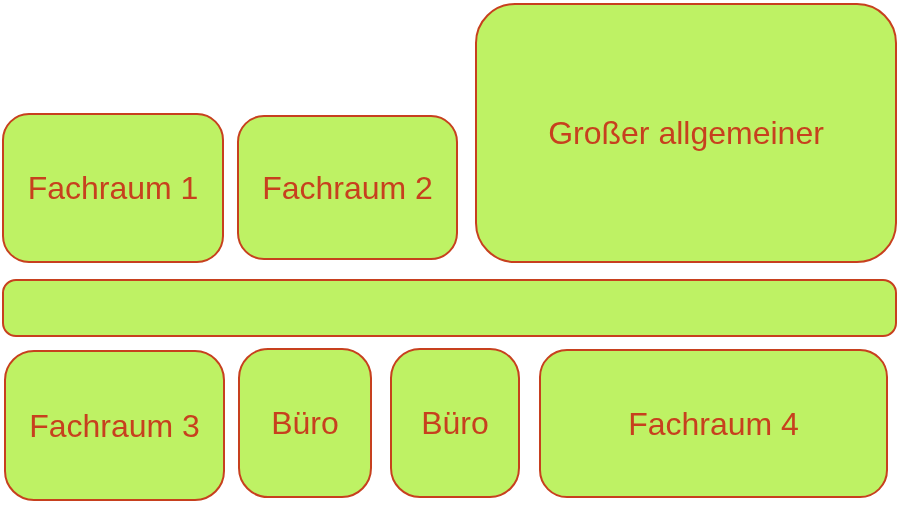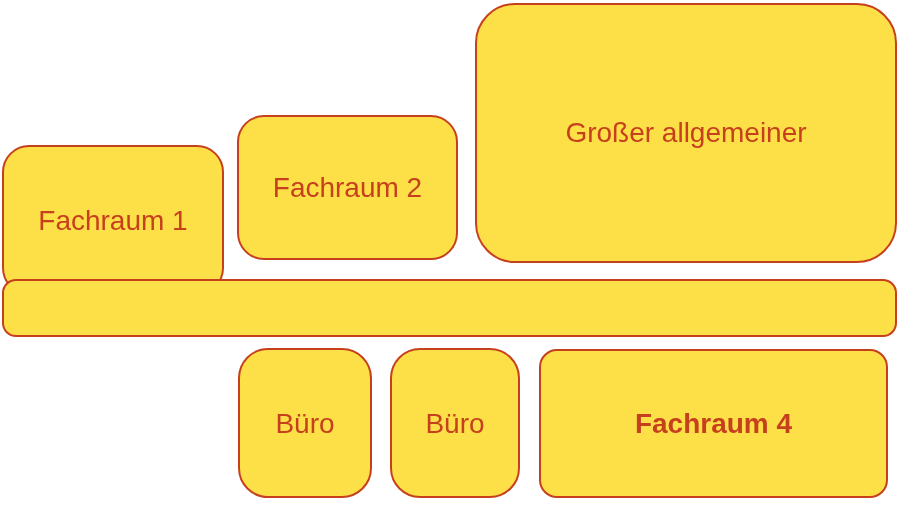--- a/index.html
+++ b/index.html
@@ -17,36 +17,36 @@
     position: relative;
     width: 900px;
     height: 510px;
     background: #ffffff;
   }
   .room {
     position: absolute;
     box-sizing: border-box;
     border: 2.5px solid var(--accent, #C7401E);
     color: var(--accent, #C7401E);
-    background: #fde047;
+    background: #bef264;
     display: flex;
     align-items: center;
     justify-content: center;
     text-align: right;
-    font-size: 28px;
+    font-size: 32px;
     line-height: 1.25;
   }
-  #fachraum1 { left: 2px;   top: 113px; width: 222px; height: 150px; border-radius: 27px; margin-top: 32px; }
+  #fachraum1 { left: 2px;   top: 113px; width: 222px; height: 150px; border-radius: 27px; }
   #fachraum2 { left: 237px; top: 115px; width: 221px; height: 145px; border-radius: 27px; }
   #lernraum  { left: 475px; top: 3px;   width: 422px; height: 260px; border-radius: 40px; }
   #corridor  { left: 2px;   top: 279px; width: 895px; height: 58px;  border-radius: 14px; }
   #fachraum3 { left: 4px;   top: 350px; width: 221px; height: 151px; border-radius: 30px; }
   #buero1    { left: 238px; top: 348px; width: 134px; height: 150px; border-radius: 30px; }
   #buero2    { left: 390px; top: 348px; width: 130px; height: 150px; border-radius: 30px; }
-  #fachraum4 { left: 539px; top: 349px; width: 349px; height: 149px; border-radius: 18px; font-weight: bold; }
+  #fachraum4 { left: 539px; top: 349px; width: 349px; height: 149px; border-radius: 28px; }
   #lernraum .lines span {
     display: block;
     line-height: 38px;
   }
 </style>
 </head>
 <body style="background: rgb(255, 255, 255);">
 
 <div class="canvas">
 
@@ -61,20 +61,23 @@
   <div class="room" id="lernraum">
     <div class="lines">
       <span>Großer allgemeiner</span>
     </div>
   </div>
 
   <div class="room" id="corridor">
     <span></span>
   </div>
 
+  <div class="room" id="fachraum3">
+    <span>Fachraum 3</span>
+  </div>
 
   <div class="room" id="buero1">
     <span>Büro</span>
   </div>
 
   <div class="room" id="buero2">
     <span>Büro</span>
   </div>
 
   <div class="room" id="fachraum4">

